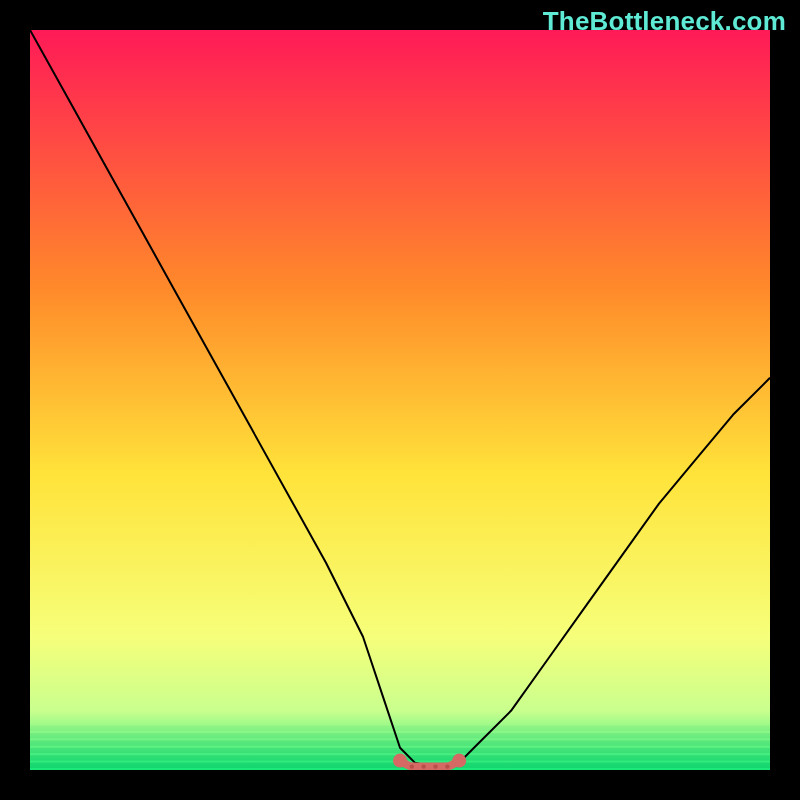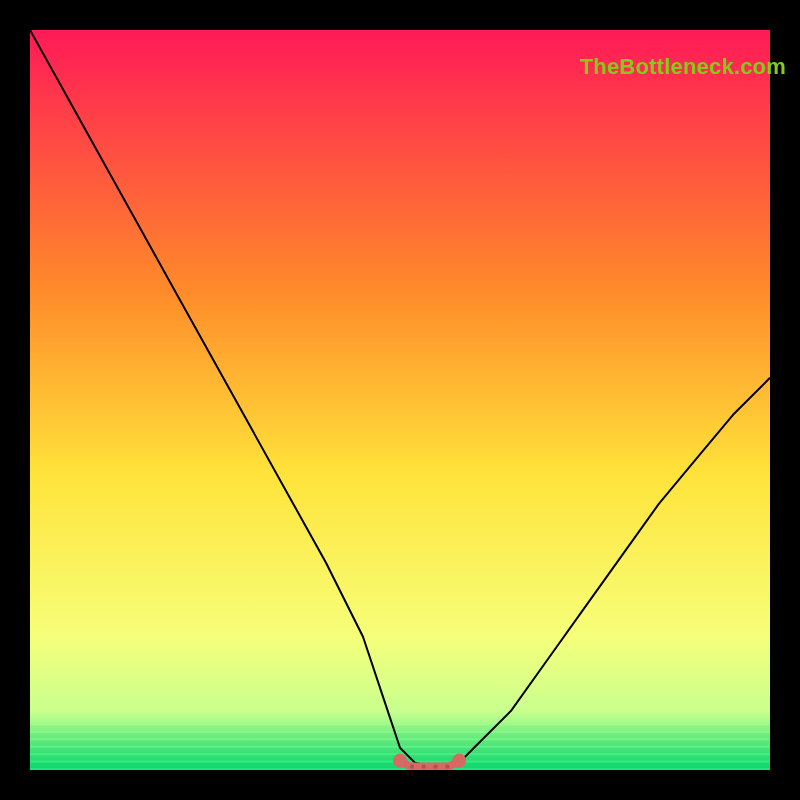--- a/index.html
+++ b/index.html
@@ -14,26 +14,25 @@
   .frame {
     position: relative;
     width: 800px;
     height: 800px;
     background: #000;
   }
   .watermark {
     position: absolute;
     top: 6px;
     right: 14px;
-    color: #84cc16;
-    font-size: 22px;
+    color: #5eead4;
+    font-size: 26px;
     font-weight: 600;
     letter-spacing: 0.2px;
     z-index: 10;
-    margin-top: 48px;
   }
   .plot {
     position: absolute;
     left: 30px;
     top: 30px;
     width: 740px;
     height: 740px;
   }
   svg {
     display: block;

